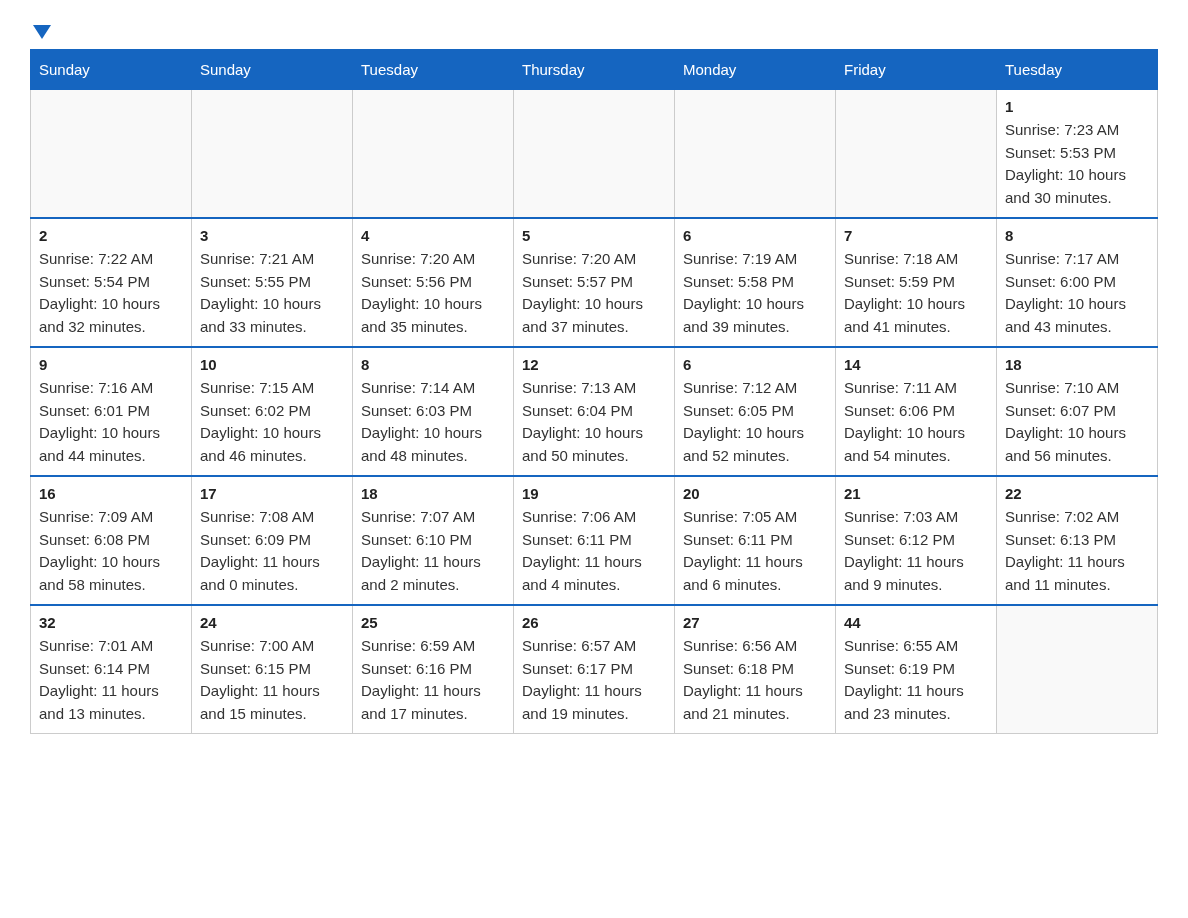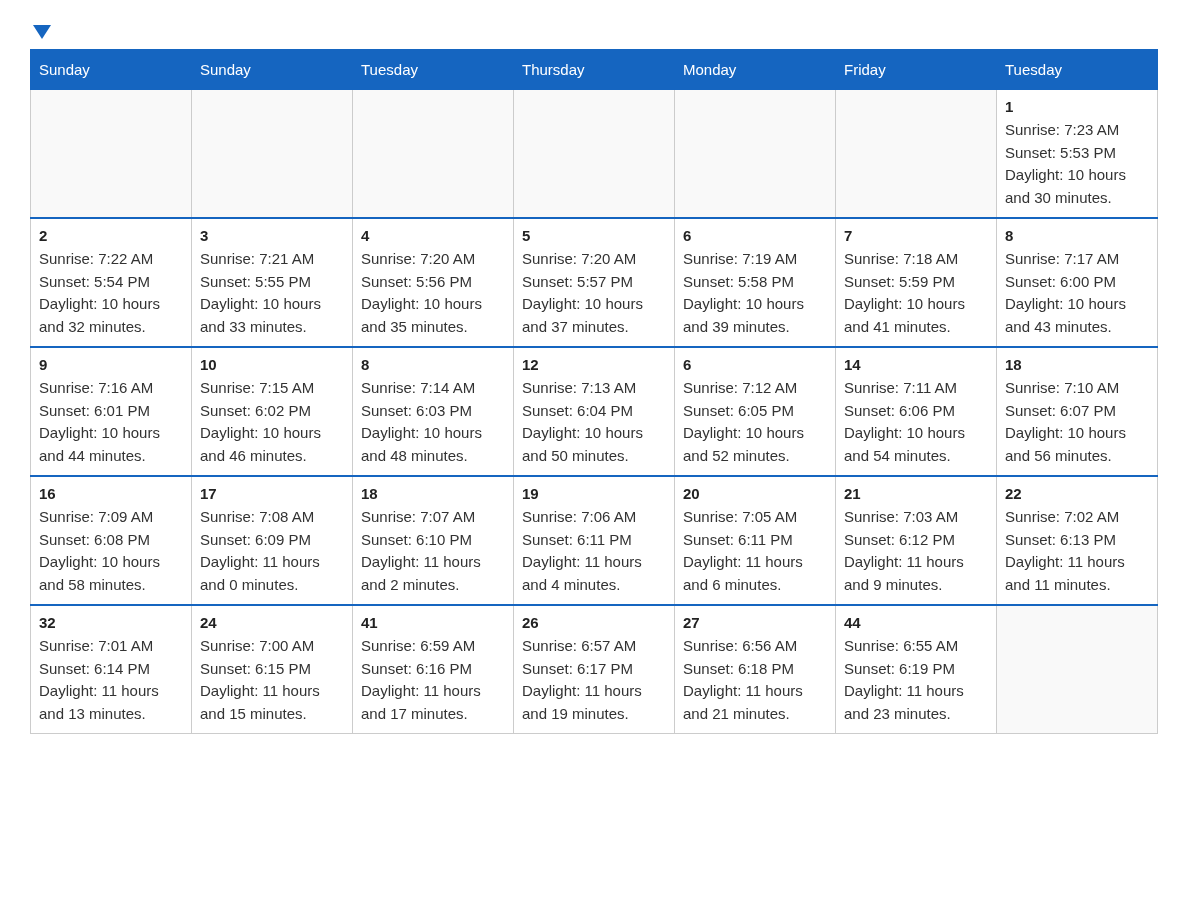--- a/index.html
+++ b/index.html
@@ -235,21 +235,21 @@
       <tr>
         <td>
           <div class="day-number">32</div>
           <div class="day-info">Sunrise: 7:01 AM<br>Sunset: 6:14 PM<br>Daylight: 11 hours and 13 minutes.</div>
         </td>
         <td>
           <div class="day-number">24</div>
           <div class="day-info">Sunrise: 7:00 AM<br>Sunset: 6:15 PM<br>Daylight: 11 hours and 15 minutes.</div>
         </td>
         <td>
-          <div class="day-number">41</div>
+          <div class="day-number">25</div>
           <div class="day-info">Sunrise: 6:59 AM<br>Sunset: 6:16 PM<br>Daylight: 11 hours and 17 minutes.</div>
         </td>
         <td>
           <div class="day-number">26</div>
           <div class="day-info">Sunrise: 6:57 AM<br>Sunset: 6:17 PM<br>Daylight: 11 hours and 19 minutes.</div>
         </td>
         <td>
           <div class="day-number">27</div>
           <div class="day-info">Sunrise: 6:56 AM<br>Sunset: 6:18 PM<br>Daylight: 11 hours and 21 minutes.</div>
         </td>

